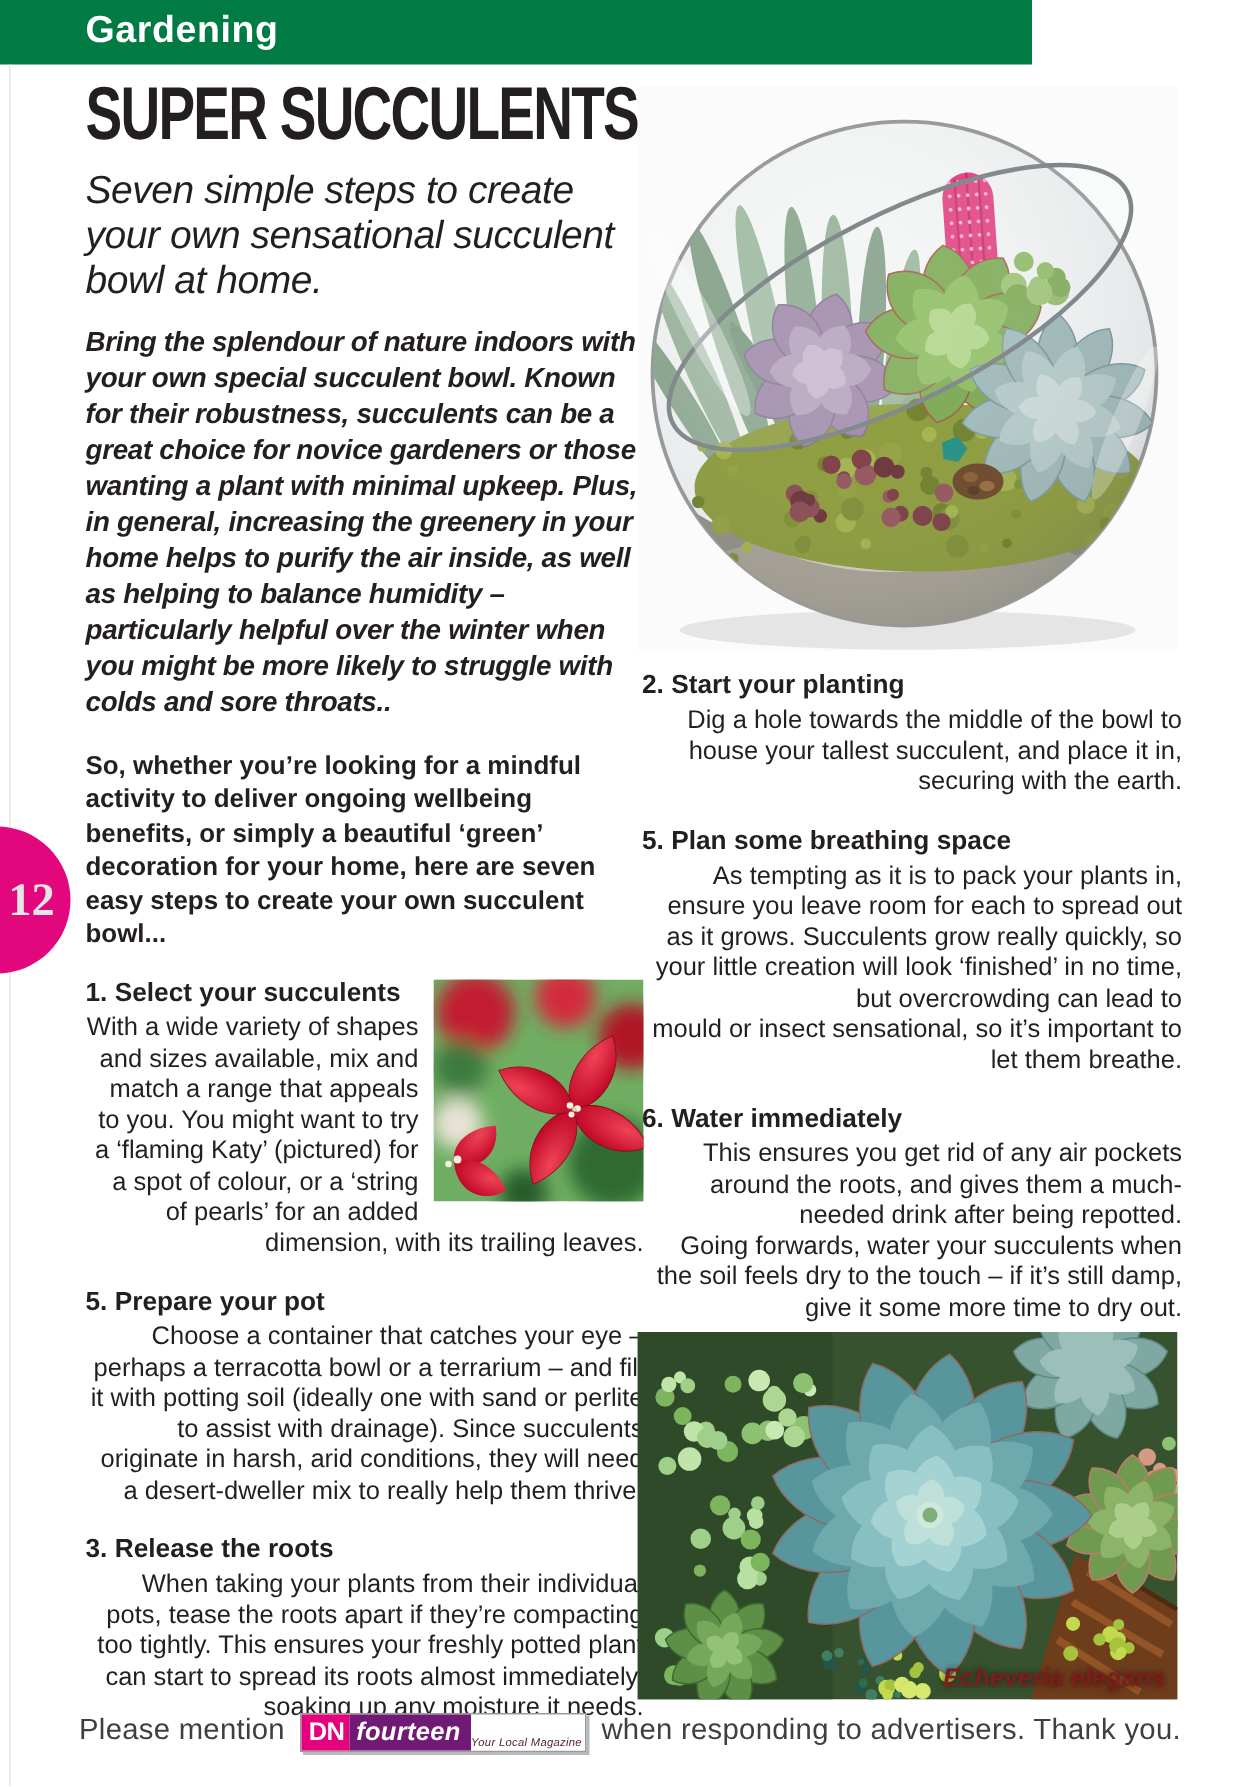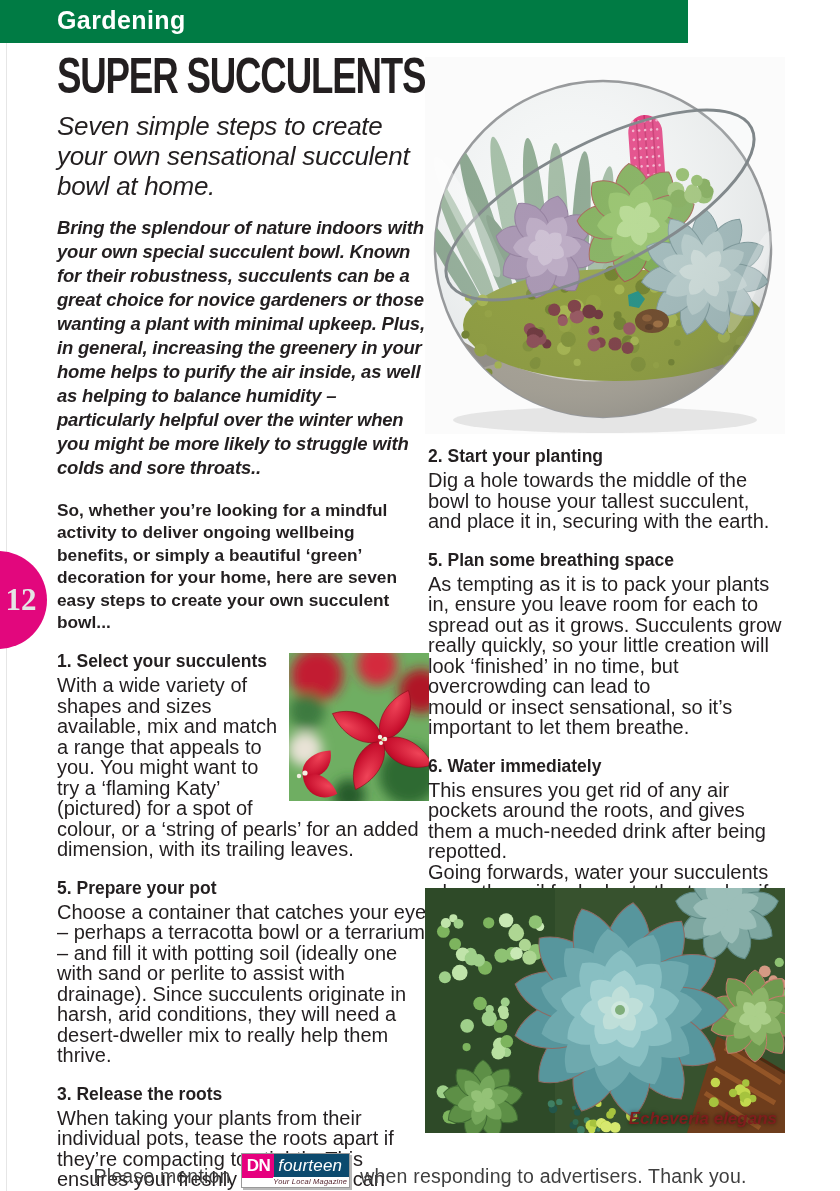--- a/index.html
+++ b/index.html
@@ -20,40 +20,40 @@
   .left-col{position:absolute;left:57px;top:50px;width:372px;}
   .right-col{position:absolute;left:428px;top:438px;width:360px;}
   h1.title{margin:2px 0 0;font-size:47px;line-height:47px;font-weight:bold;white-space:nowrap;}
   h1.title span{display:inline-block;transform:scale(.78,1.06);transform-origin:0 60%;
        letter-spacing:-1.5px;}
   .standfirst{margin:12px 0 0;font-size:26px;line-height:30px;font-style:italic;letter-spacing:-.3px;}
   .lead{margin:15px 0 0;font-size:18.5px;line-height:24px;font-weight:bold;font-style:italic;
        letter-spacing:-.2px;}
   .intro{margin:19px 0 0;font-size:17.3px;line-height:22.4px;font-weight:bold;}
   .step h3{margin:18px 0 3px;font-size:17.5px;line-height:21px;font-weight:bold;}
-  .step p{margin:0;font-size:20px;line-height:20.5px;white-space:pre-line;}
+  .step p{margin:0;font-size:17px;line-height:20.5px;white-space:pre-line;text-align:right;}
   .right-col .step:first-child h3{margin-top:8px;}
   
   figure{margin:0;padding:0;}
   .flower-fig{float:right;width:140px;height:148px;margin:2px 0 6px 10px;}
   .bowl-fig{position:absolute;left:425px;top:57px;width:360px;height:377px;}
   .ech-fig{position:absolute;left:425px;top:888px;width:360px;height:245px;}
   .ech-fig .caption{position:absolute;right:8px;bottom:4px;font-size:17px;font-weight:bold;
        font-style:italic;color:#7f1d1d;text-shadow:0 0 4px rgba(0,0,0,.55);}
   svg{display:block;}
   
   .footer{position:absolute;left:0;top:1142px;width:840px;height:46px;display:flex;
-       align-items:flex-end;justify-content:center;gap:10px;font-size:19.5px;color:#3f3f3f;
+       align-items:flex-start;justify-content:center;gap:10px;font-size:19.5px;color:#3f3f3f;
        letter-spacing:.2px;}
-  .logo{display:inline-flex;flex-direction:column;align-items:flex-end;
+  .logo{display:inline-flex;flex-direction:row;align-items:flex-end;
        box-shadow:2px 2px 0 #b9b9b9;border:1px solid #9a9a9a;background:#fff;padding:0;}
   .logo-row{display:flex;}
   .logo-dn{background:var(--logo-pink,#E6007E);color:#fff;font-weight:bold;font-size:17px;
        padding:2px 4px 2px 5px;letter-spacing:-.5px;}
-  .logo-fourteen{background:#0c4a6e;color:#fff;font-weight:normal;font-style:italic;
+  .logo-fourteen{background:#701a75;color:#fff;font-weight:bold;font-style:italic;
        font-size:17px;padding:2px 7px 2px 4px;}
   .logo-tagline{font-size:7.5px;font-style:italic;color:#55242e;padding:0 2px 1px 0;
        margin-top:-1px;background:#fff;}
 </style>
 </head>
 <body>
 
 <div class="header-bar">
   <div class="section">Gardening</div>
 </div>

